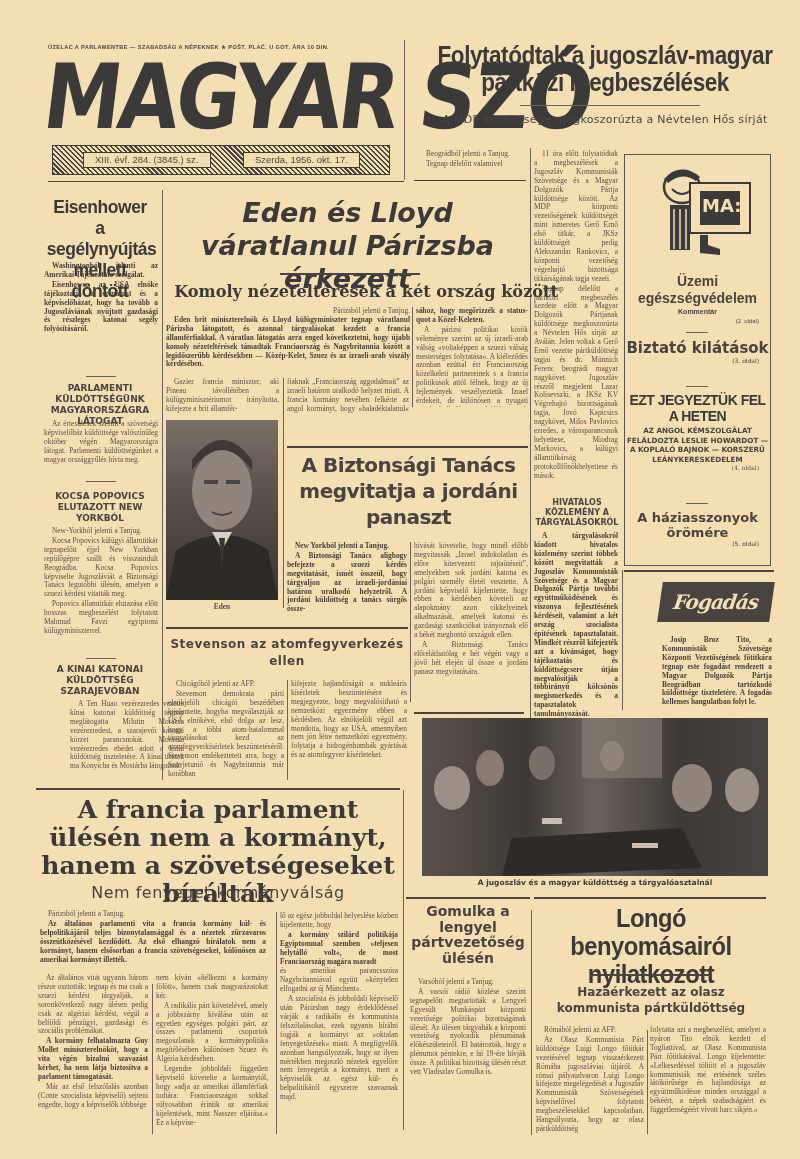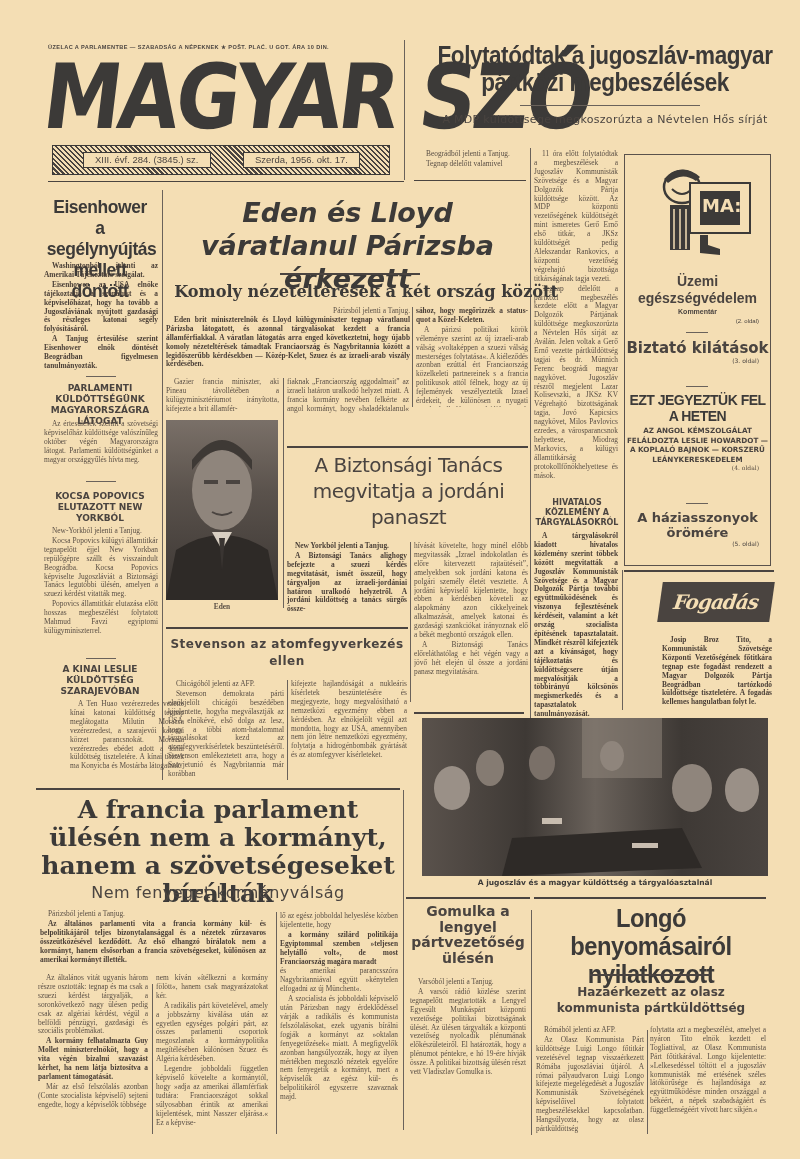--- a/index.html
+++ b/index.html
@@ -70,39 +70,38 @@
   <p class="bold">A tárgyalásokról kiadott hivatalos közlemény szerint többek között megvitatták a Jugoszláv Kommunisták Szövetsége és a Magyar Dolgozók Pártja további együttműködésének és viszonya fejlesztésének kérdéseit, valamint a két ország szocialista építésének tapasztalatait. Mindkét részről kifejezték azt a kívánságot, hogy tájékoztatás és küldöttségcsere útján megvalósítják a többirányú kölcsönös megismerkedés és a tapasztalatok tanulmányozását.</p>
 
 </div>
 
 <div class="rule-v" style="left:162px; top:190px; height:590px;"></div>
 
 <div class="abs center hd-cond" style="left:42px; top:196px; width:116px; font-size:19px; line-height:21px; transform:scaleX(0.92); transform-origin:center top;">Eisenhower a segélynyújtás mellett döntött</div>
 <div class="abs body-text" style="left:44px; top:262px; width:114px; height:114px;">
   <p class="bold">Washingtonból jelenti az Amerikai Tájékoztató szolgálat.</p>
   <p class="bold">Eisenhower, az USA elnöke tájékoztatja a szenátust és a képviselőházat, hogy ha tovább a Jugoszláviának nyújtott gazdasági és részleges katonai segély folyósításáról.</p>
-  <p class="bold">A Tanjug értesülése szerint Eisenhower elnök döntését Beográdban figyelmesen tanulmányozták.</p>
 </div>
 <div class="rule-h-thin" style="left:86px; top:376px; width:30px;"></div>
 
 <div class="abs center sans-bold" style="left:42px; top:383px; width:116px; font-size:9px; line-height:11px; color:#4a4440;">PARLAMENTI KÜLDÖTTSÉGÜNK MAGYARORSZÁGRA LÁTOGAT</div>
 <div class="abs body-text" style="left:44px; top:420px; width:114px; height:64px;">
   <p>Az értesülések szerint a szövetségi képviselőház küldöttsége valószínűleg október végén Magyarországra látogat. Parlamenti küldöttségünket a magyar országgyűlés hívta meg.</p>
 </div>
 <div class="rule-h-thin" style="left:86px; top:481px; width:30px;"></div>
 
 <div class="abs center sans-bold" style="left:42px; top:491px; width:116px; font-size:9px; line-height:11px; color:#4a4440;">KOCSA POPOVICS ELUTAZOTT NEW YORKBÓL</div>
 <div class="abs body-text" style="left:44px; top:527px; width:114px; height:128px;">
   <p>New-Yorkból jelenti a Tanjug.</p>
   <p>Kocsa Popovics külügyi államtitkár tegnapelőtt éjjel New Yorkban repülőgépre szállt és visszaindult Beográdba. Kocsa Popovics képviselte Jugoszláviát a Biztonsági Tanács legutóbbi ülésén, amelyen a szuezi kérdést vitatták meg.</p>
   <p>Popovics államtitkár elutazása előtt hosszas megbeszélést folytatott Mahmud Favzi egyiptomi külügyminiszterrel.</p>
 </div>
 <div class="rule-h-thin" style="left:86px; top:658px; width:30px;"></div>
 
-<div class="abs center sans-bold" style="left:42px; top:664px; width:116px; font-size:9px; line-height:11px; color:#4a4440;">A KINAI LESLIE KÜLDÖTTSÉG SZARAJEVÓBAN</div>
+<div class="abs center sans-bold" style="left:42px; top:664px; width:116px; font-size:9px; line-height:11px; color:#4a4440;">A KINAI KATONAI KÜLDÖTTSÉG SZARAJEVÓBAN</div>
 <div class="abs body-text" style="left:44px; top:700px; width:114px; height:80px;margin-left:26px;">
   <p>A Ten Huao vezérezredes vezette kínai katonai küldöttség tegnap meglátogatta Milutin Moracsa vezérezredest, a szarajevói katonai körzet parancsnokát. Moracsa vezérezredes ebédet adott a kínai küldöttség tiszteletére. A kínai tisztek ma Konyicba és Mostárba látogatnak.</p>
 </div>
 
 <div class="abs center" style="left:165px; top:196px; width:365px; font-family:'DejaVu Sans',sans-serif; font-style:italic; font-weight:bold; font-size:27px; line-height:33px; color:#3c3a38;">Eden és Lloyd váratlanul Párizsba érkezett</div>
 <div class="rule-h-thin" style="left:280px; top:273px; width:140px; height:2px; background:#4a4440;"></div>
 <div class="abs center" style="left:165px; top:280px; width:365px; font-family:'DejaVu Serif',serif; font-weight:bold; font-size:17px; line-height:22px; color:#3c3a38; white-space:nowrap; transform:scaleX(0.95); transform-origin:center top;">Komoly nézeteltérések a két ország között</div>
 
 <div class="abs body-text" style="left:166px; top:307px; width:244px; height:80px;">
   <div style="text-align:right;">Párizsból jelenti a Tanjug.</div>
@@ -129,21 +128,21 @@
     <rect x="60" y="60" width="14" height="4" fill="#4a4440"></rect>
     <path d="M46 92 Q56 98 66 92" stroke="#4a4440" stroke-width="2" fill="none"></path>
     <path d="M0 180 L10 130 Q56 100 102 130 L112 180 Z" fill="#2e2a27"></path>
     <path d="M46 112 L56 130 L66 112 Z" fill="#d8cfc2"></path>
     <path d="M53 118 L56 150 L59 118 Z" fill="#3a3532"></path>
   </svg>
 </div>
 <div class="abs center body-text" style="left:166px; top:603px; width:112px; height:10px; text-align:center; font-weight:bold;">Eden</div>
 
 <div class="rule-h" style="left:287px; top:446px; width:241px;"></div>
-<div class="abs center" style="left:287px; top:452px; width:243px; font-family:'DejaVu Sans',sans-serif; font-weight:normal; font-size:20px; line-height:26px; color:#4a4440; letter-spacing:-0.5px;">A Biztonsági Tanács megvitatja a jordáni panaszt</div>
+<div class="abs center" style="left:287px; top:452px; width:243px; font-family:'DejaVu Sans',sans-serif; font-weight:bold; font-size:20px; line-height:26px; color:#4a4440; letter-spacing:-0.5px;">A Biztonsági Tanács megvitatja a jordáni panaszt</div>
 <div class="abs body-text" style="left:287px; top:542px; width:120px; height:76px;">
   <p class="bold">New Yorkból jelenti a Tanjug.</p>
   <p class="bold">A Biztonsági Tanács alighogy befejezte a szuezi kérdés megvitatását, ismét összeül, hogy tárgyaljon az izraeli-jordániai határon uralkodó helyzetről. A jordáni küldöttség a tanács sürgős össze-</p>
 </div>
 <div class="rule-v" style="left:410px; top:542px; height:160px;"></div>
 <div class="abs body-text" style="left:414px; top:542px; width:114px; height:158px;">
   <p style="text-indent:0">hívását követelte, hogy minél előbb megvitassák „Izrael indokolatlan és előre kitervezett rajtaütéseit”, amelyekben sok jordáni katona és polgári személy életét vesztette. A jordáni képviselő kijelentette, hogy ebben a kérdésben követeli az alapokmány azon cikkelyeinek alkalmazását, amelyek katonai és gazdasági szankciókat irányoznak elő a békét megbontó országok ellen.</p>
   <p>A Biztonsági Tanács előreláthatólag e hét végén vagy a jövő hét elején ül össze a jordáni panasz megvitatására.</p>
 </div>
 

